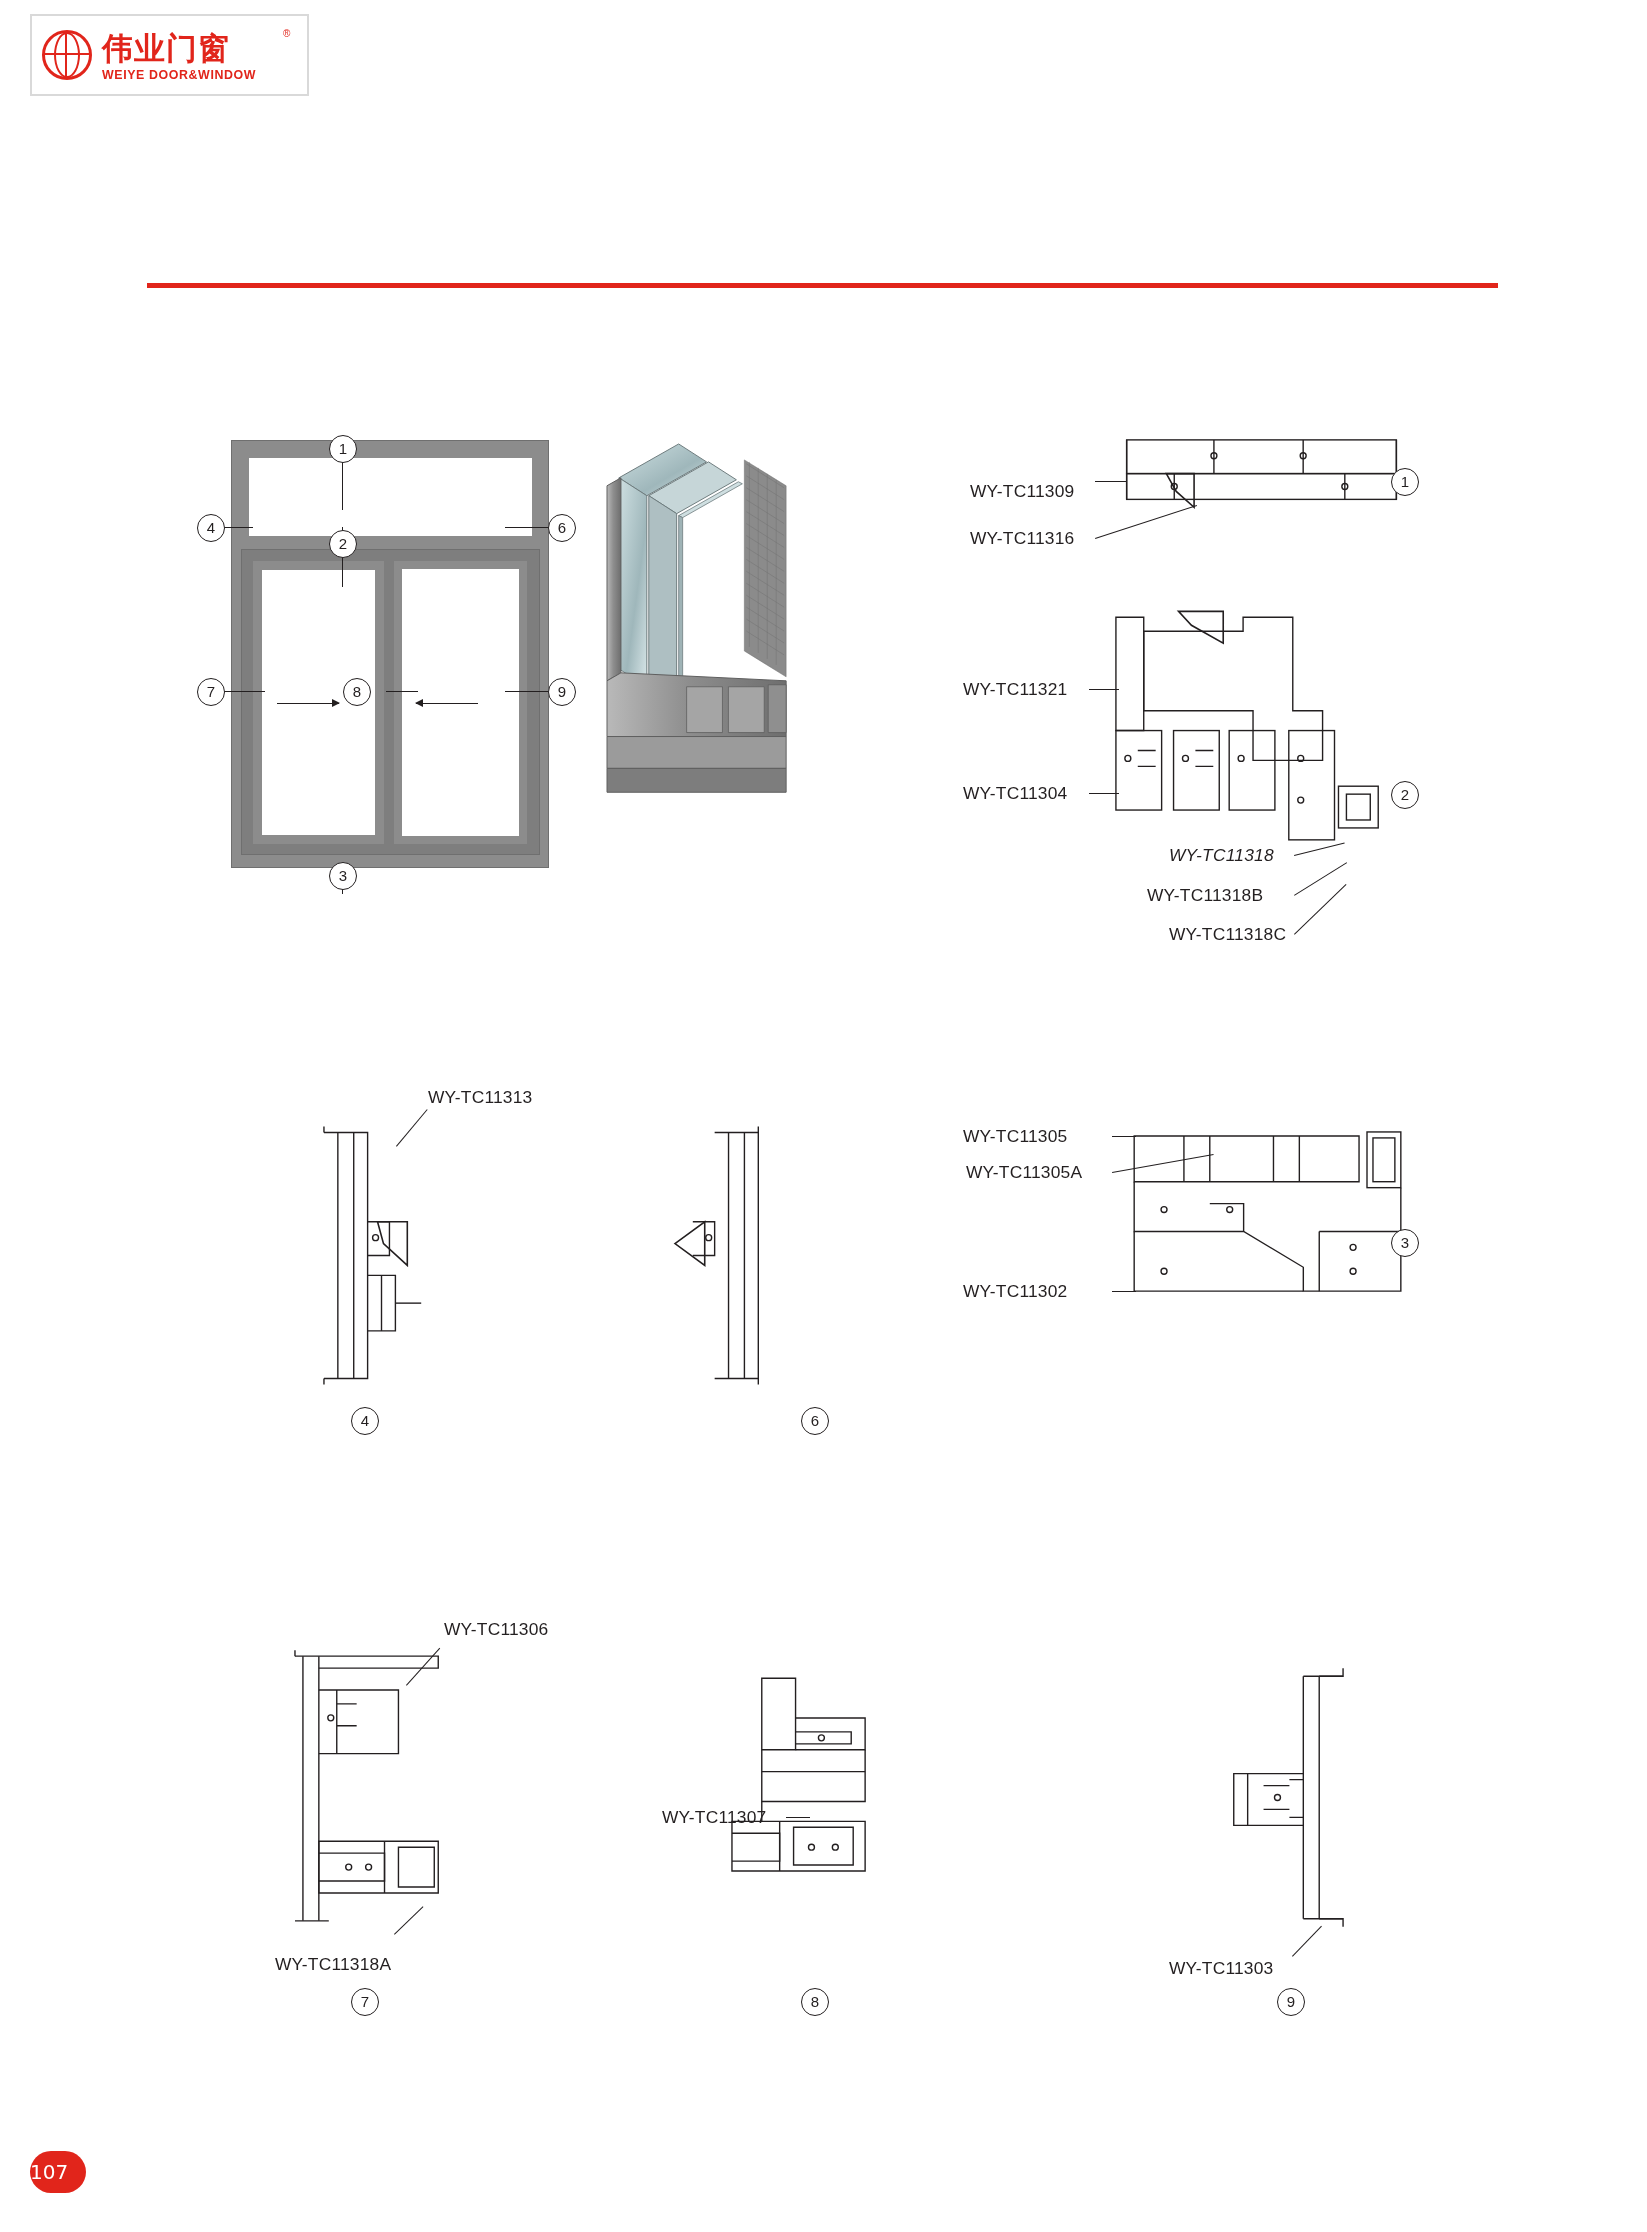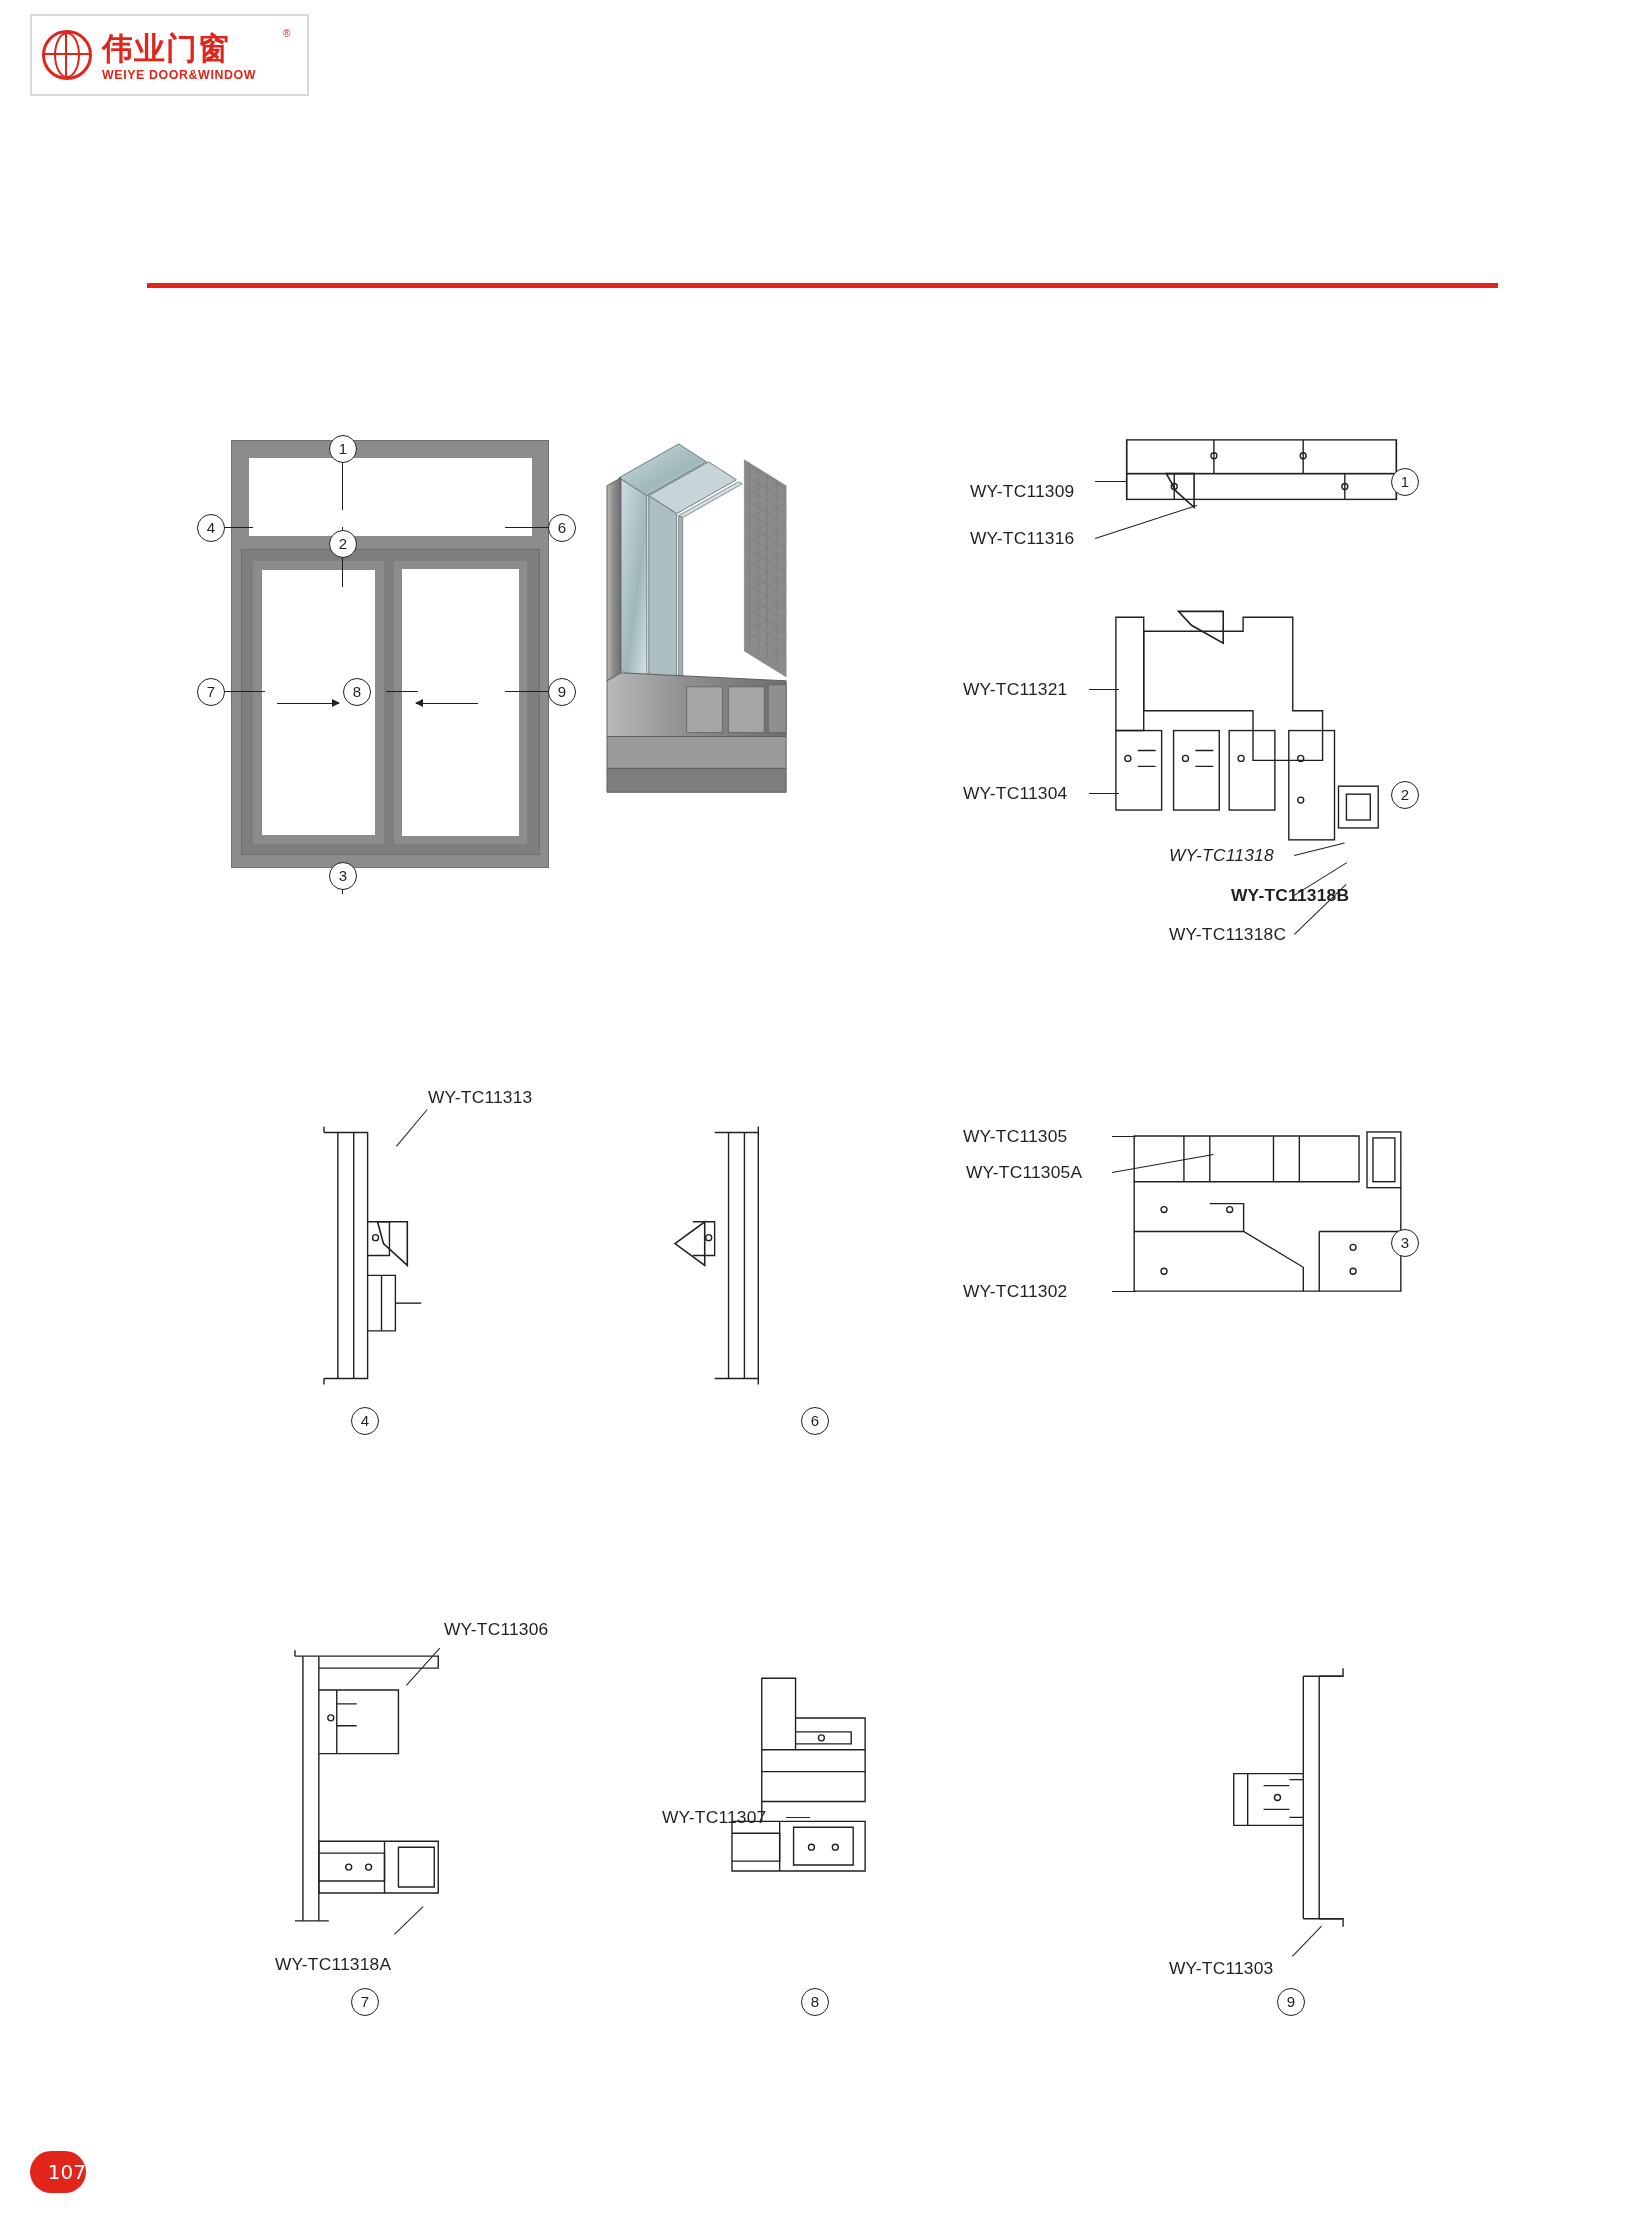--- a/index.html
+++ b/index.html
@@ -50,21 +50,21 @@
   .arrow-r:after { content:""; position:absolute; right:-1px; top:-4px; border-left:8px solid #231f20; border-top:4px solid transparent; border-bottom:4px solid transparent; }
   .arrow-l:after { content:""; position:absolute; left:-1px; top:-4px; border-right:8px solid #231f20; border-top:4px solid transparent; border-bottom:4px solid transparent; }
 
   
   .render { position:absolute; left:587px; top:438px; width:249px; height:408px; }
 
   
   .detail { position:absolute; }
   .detail svg { display:block; }
   .page-num { position:absolute; left:30px; top:2151px; width:56px; height:42px; border-radius:21px; background:#e1251b;
-              color:#fff; font-size:20px; text-align:right; line-height:42px; font-family:"DejaVu Sans", sans-serif;}
+              color:#fff; font-size:20px; text-align:left; line-height:42px; font-family:"DejaVu Sans", sans-serif;}
 </style>
 </head>
 <body>
 
 <div class="page">
 
   <div class="logo-block">
     <div class="logo-border"></div>
     <div class="logo-globe">
         <div class="ring"></div>
@@ -201,21 +201,21 @@
         <circle cx="198" cy="210" r="3"></circle>
         <path d="M34 160 L52 160 M34 176 L52 176 M92 160 L110 160 M92 176 L110 176"></path>
         <rect x="236" y="196" width="40" height="42"></rect>
         <rect x="244" y="204" width="24" height="26"></rect>
       </g>
     </svg>
   </div>
   <div class="lbl" style="left:963px; top:679px;">WY-TC11321</div>
   <div class="lbl" style="left:963px; top:783px;">WY-TC11304</div>
   <div class="lbl" style="left:1169px; top:845px;font-style:italic;">WY-TC11318</div>
-  <div class="lbl" style="left:1231px; top:885px;font-weight:bold;">WY-TC11318B</div>
+  <div class="lbl" style="left:1147px; top:885px;">WY-TC11318B</div>
   <div class="lbl" style="left:1169px; top:924px;">WY-TC11318C</div>
   <div class="ln hln" style="left:1089px; top:689px; width:30px;"></div>
   <div class="ln hln" style="left:1089px; top:793px; width:30px;"></div>
   <div class="diag" style="left:1294px; top:855px; width:52px; transform:rotate(-14deg);"></div>
   <div class="diag" style="left:1294px; top:895px; width:62px; transform:rotate(-32deg);"></div>
   <div class="diag" style="left:1294px; top:934px; width:72px; transform:rotate(-44deg);"></div>
   <div class="callout" style="left:1391px; top:781px;">2</div>
 
   <div class="detail" style="left:1124px; top:1122px;">
     <svg width="289" height="199" viewBox="0 0 290 200">

